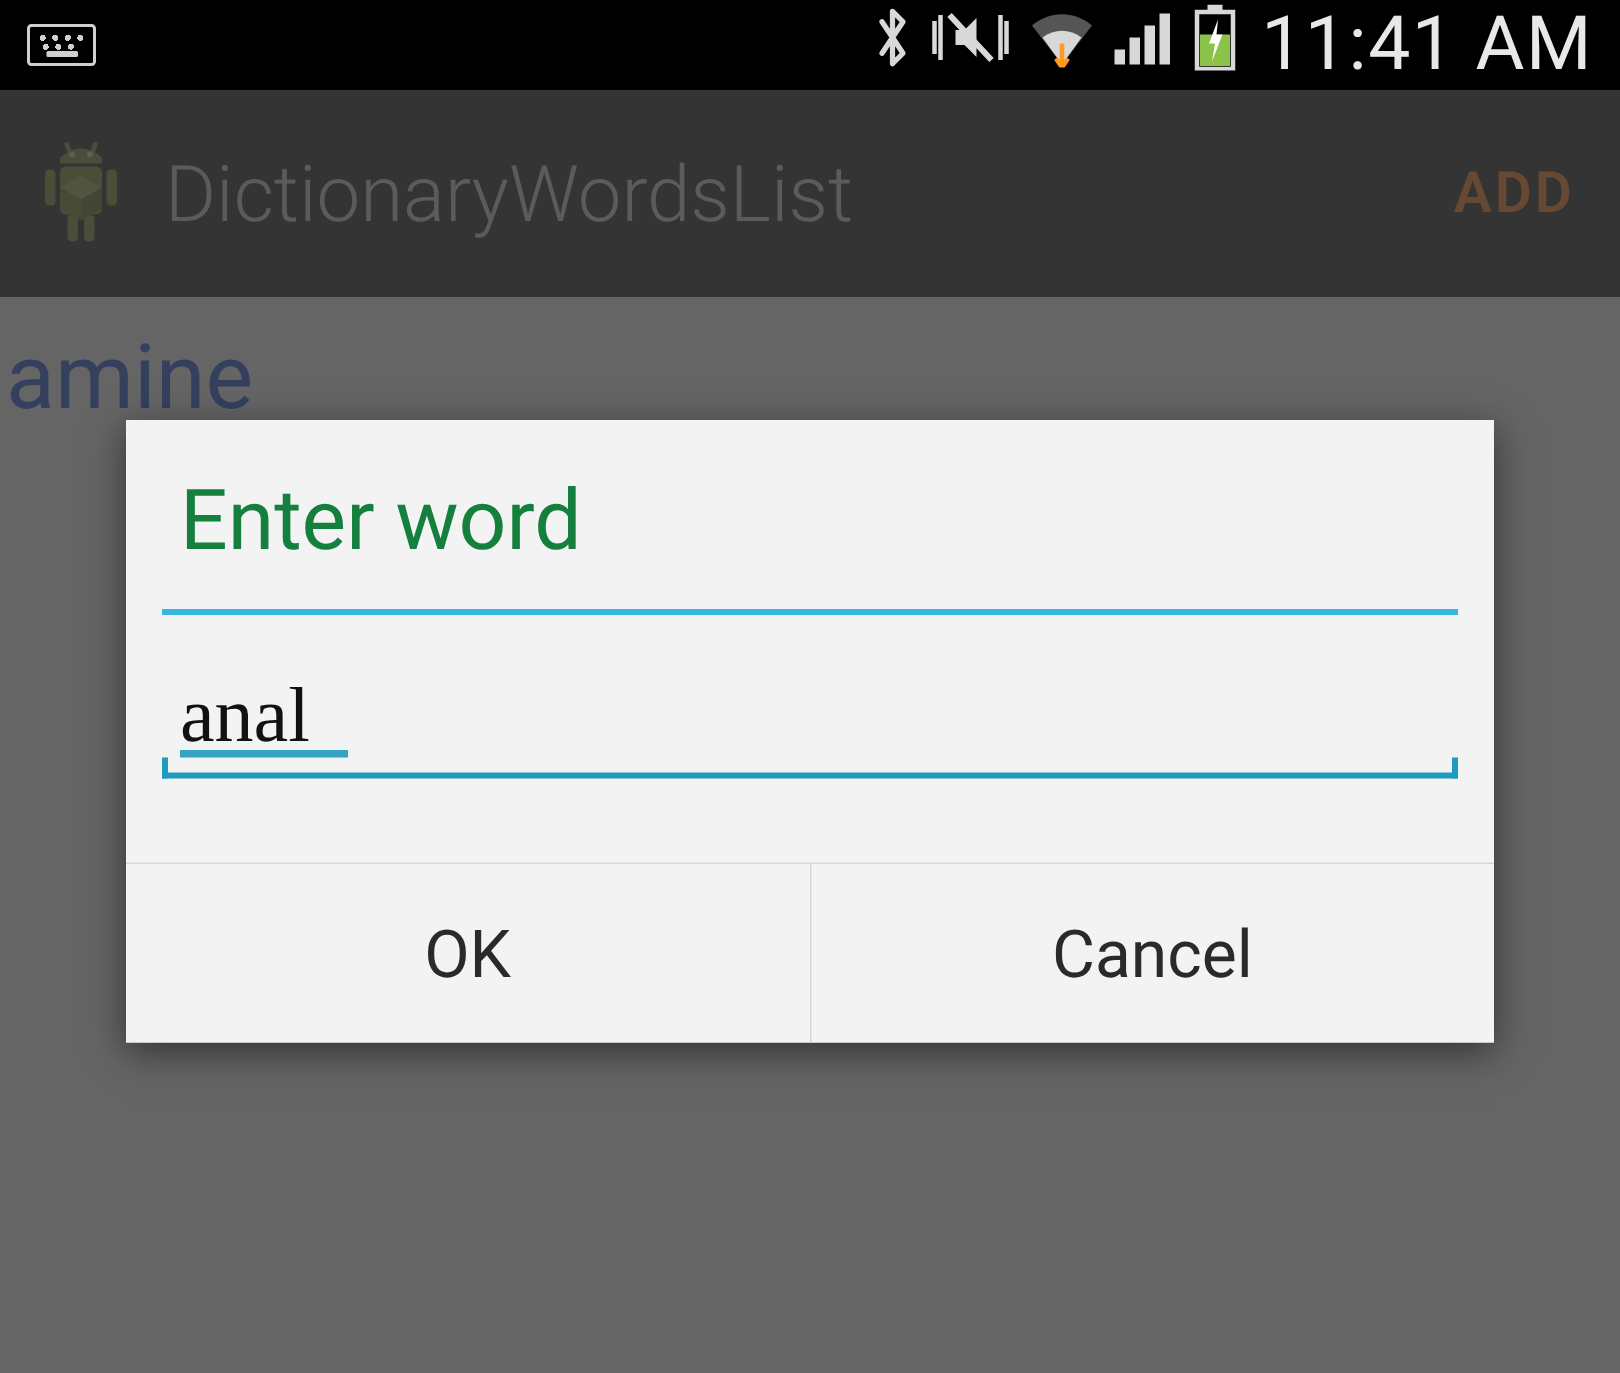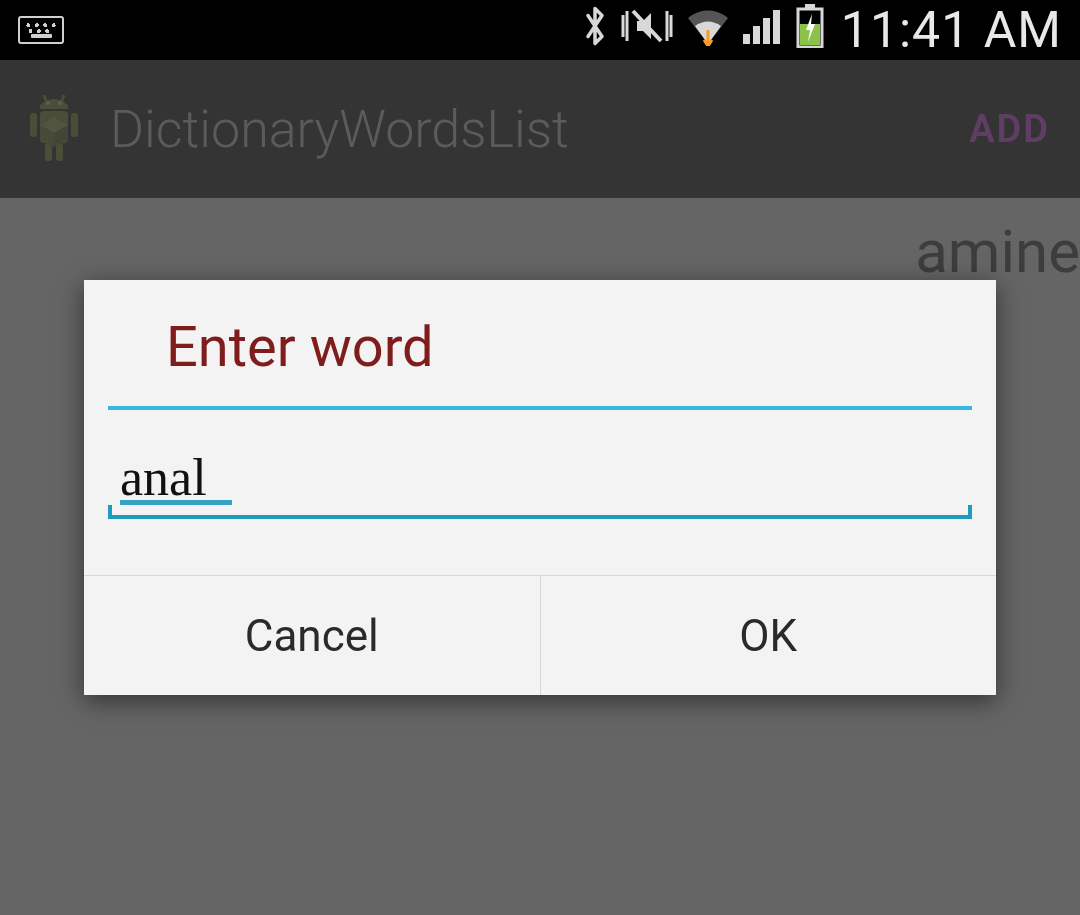--- a/index.html
+++ b/index.html
@@ -34,42 +34,41 @@
 
   
   .action-bar {
     position: absolute; top: 60px; left: 0; right: 0; height: 138px;
     background: #181818;
     display: flex; align-items: center; justify-content: space-between;
     padding: 0 30px 0 18px;
   }
   .action-left { display: flex; align-items: center; gap: 20px; }
   .app-title { color: #c8c8c8; font-size: 52px; font-weight: 300; }
-  .add-btn { color: #d946ef; font-size: 38px; font-weight: 600; letter-spacing: 2px; }
+  .add-btn { color: #f97316; font-size: 38px; font-weight: 600; letter-spacing: 2px; }
 
   
   .content { position: absolute; top: 198px; left: 0; right: 0; bottom: 0; background: #f5f5f5; }
-  .list-item { font-size: 60px; color: #404040; padding: 18px 0 18px 4px; text-align: right; }
+  .list-item { font-size: 60px; color: #1d4ed8; padding: 18px 12px 18px 4px; }
 
   
   .scrim {
     position: absolute; top: 60px; left: 0; right: 0; bottom: 0;
     background: rgba(60,60,60,0.78);
   } 
 
   
   .dialog {
     position: absolute; left: 84px; right: 84px; top: 280px;
     background: #f3f3f3;
     box-shadow: 0 6px 24px rgba(0,0,0,0.5);
   }
   .dialog-title {
-    color: #7f1d1d; font-size: 56px; font-weight: 400;
+    color: #15803d; font-size: 56px; font-weight: 400;
     padding: 34px 36px 26px 36px;
-    margin-left: 46px;
   }
   .dialog-title-rule { height: 4px; background: #35b7e0; margin: 0 24px; }
   .dialog-body { padding: 34px 24px 56px 24px; }
   .input-wrap { position: relative; padding: 0 10px 8px 10px; font-family: Liberation Serif, serif; }
   .input-text {
     width: 100%; border: none; outline: none; background: transparent;
     font-size: 52px; color: #111; font-family: inherit; padding: 4px 2px;
   }
   .input-underline {
     position: absolute; left: 0; right: 0; bottom: 0; height: 14px;
@@ -184,16 +183,16 @@
   <div class="dialog-body">
     <div class="input-wrap">
       <input class="input-text" type="text" value="anal" style="">
       <div class="spell-under"></div>
       <div class="input-underline">
           <div class="bar"></div>
         </div>
     </div>
   </div>
   <div class="dialog-buttons">
+    <div class="btn">OK</div>
     <div class="btn">Cancel</div>
-    <div class="btn">OK</div>
   </div>
 </div>
 
 </body></html>

